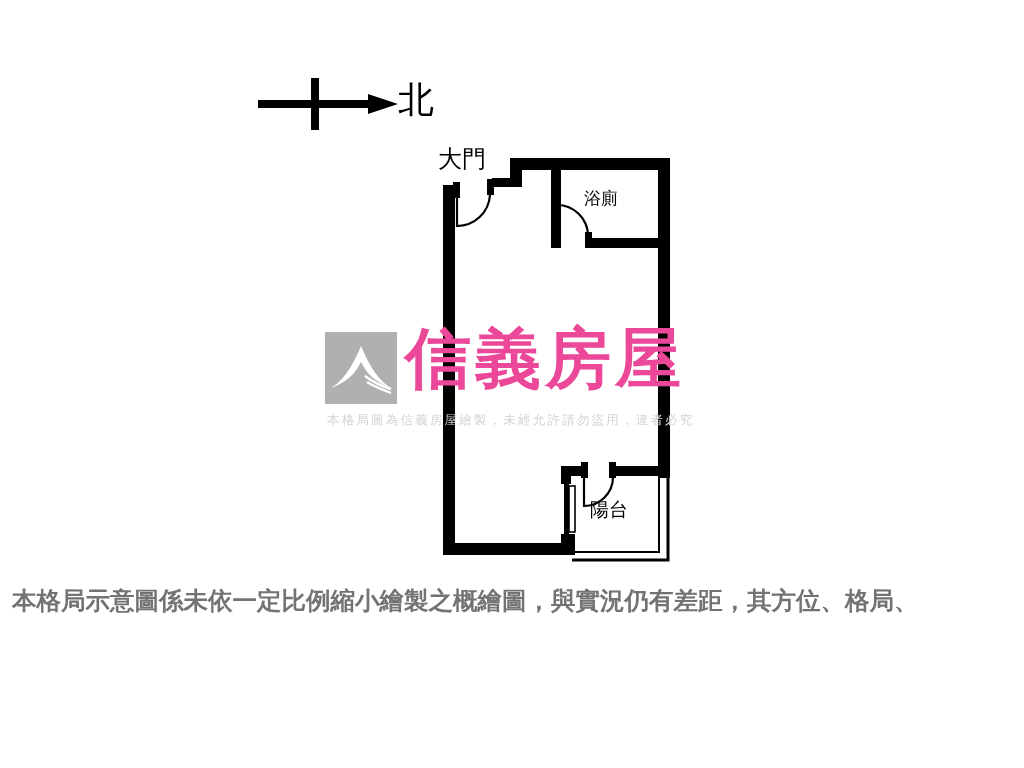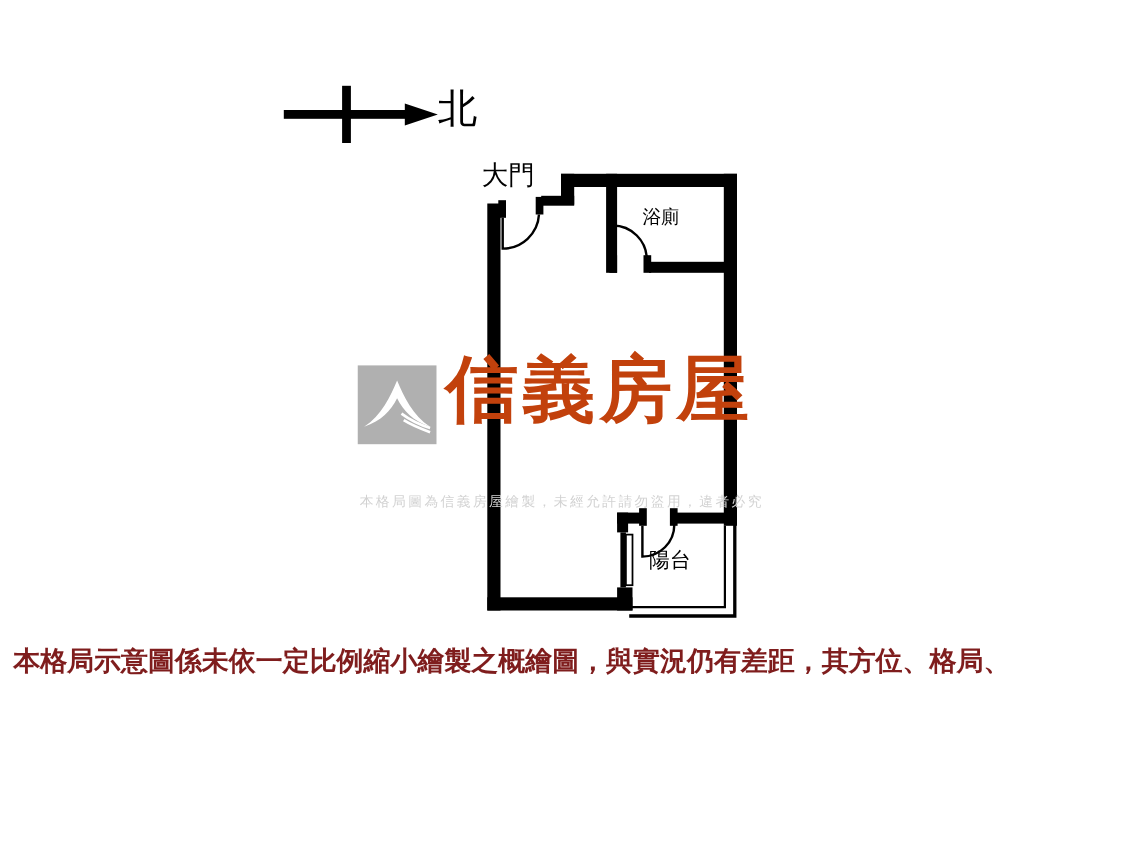--- a/index.html
+++ b/index.html
@@ -71,48 +71,47 @@
     top: 2px;
     width: 72px;
     height: 72px;
   }
   #watermark-wordmark {
     position: absolute;
     left: 80px;
     top: -4px;
     font-size: 66px;
     letter-spacing: 4px;
-    color: #c2410c;
-    font-family: Liberation Mono, monospace;
+    color: #ec4899;
+    font-family: Liberation Serif, serif;
     font-weight: 700;
     line-height: 1;
     white-space: nowrap;
   }
   #watermark-caption {
     position: absolute;
     left: 2px;
     top: 82px;
     font-size: 12.5px;
     letter-spacing: 2.2px;
     color: #d2d2d2;
     white-space: nowrap;
     font-family: Liberation Sans, sans-serif;
-    margin-top: 36px;
   }
 
   
   #disclaimer {
     position: absolute;
     left: 12px;
     top: 585px;
     width: 1000px;
     font-size: 24.5px;
     line-height: 1.28;
     letter-spacing: 0px;
-    color: #7f1d1d;
+    color: #737373;
     font-family: "DejaVu Serif", "Liberation Serif", serif;
     font-weight: 700;
     text-align: justify;
   }
   #disclaimer .dline {
     display: block;
     white-space: nowrap;
   }
 </style>
 </head>

